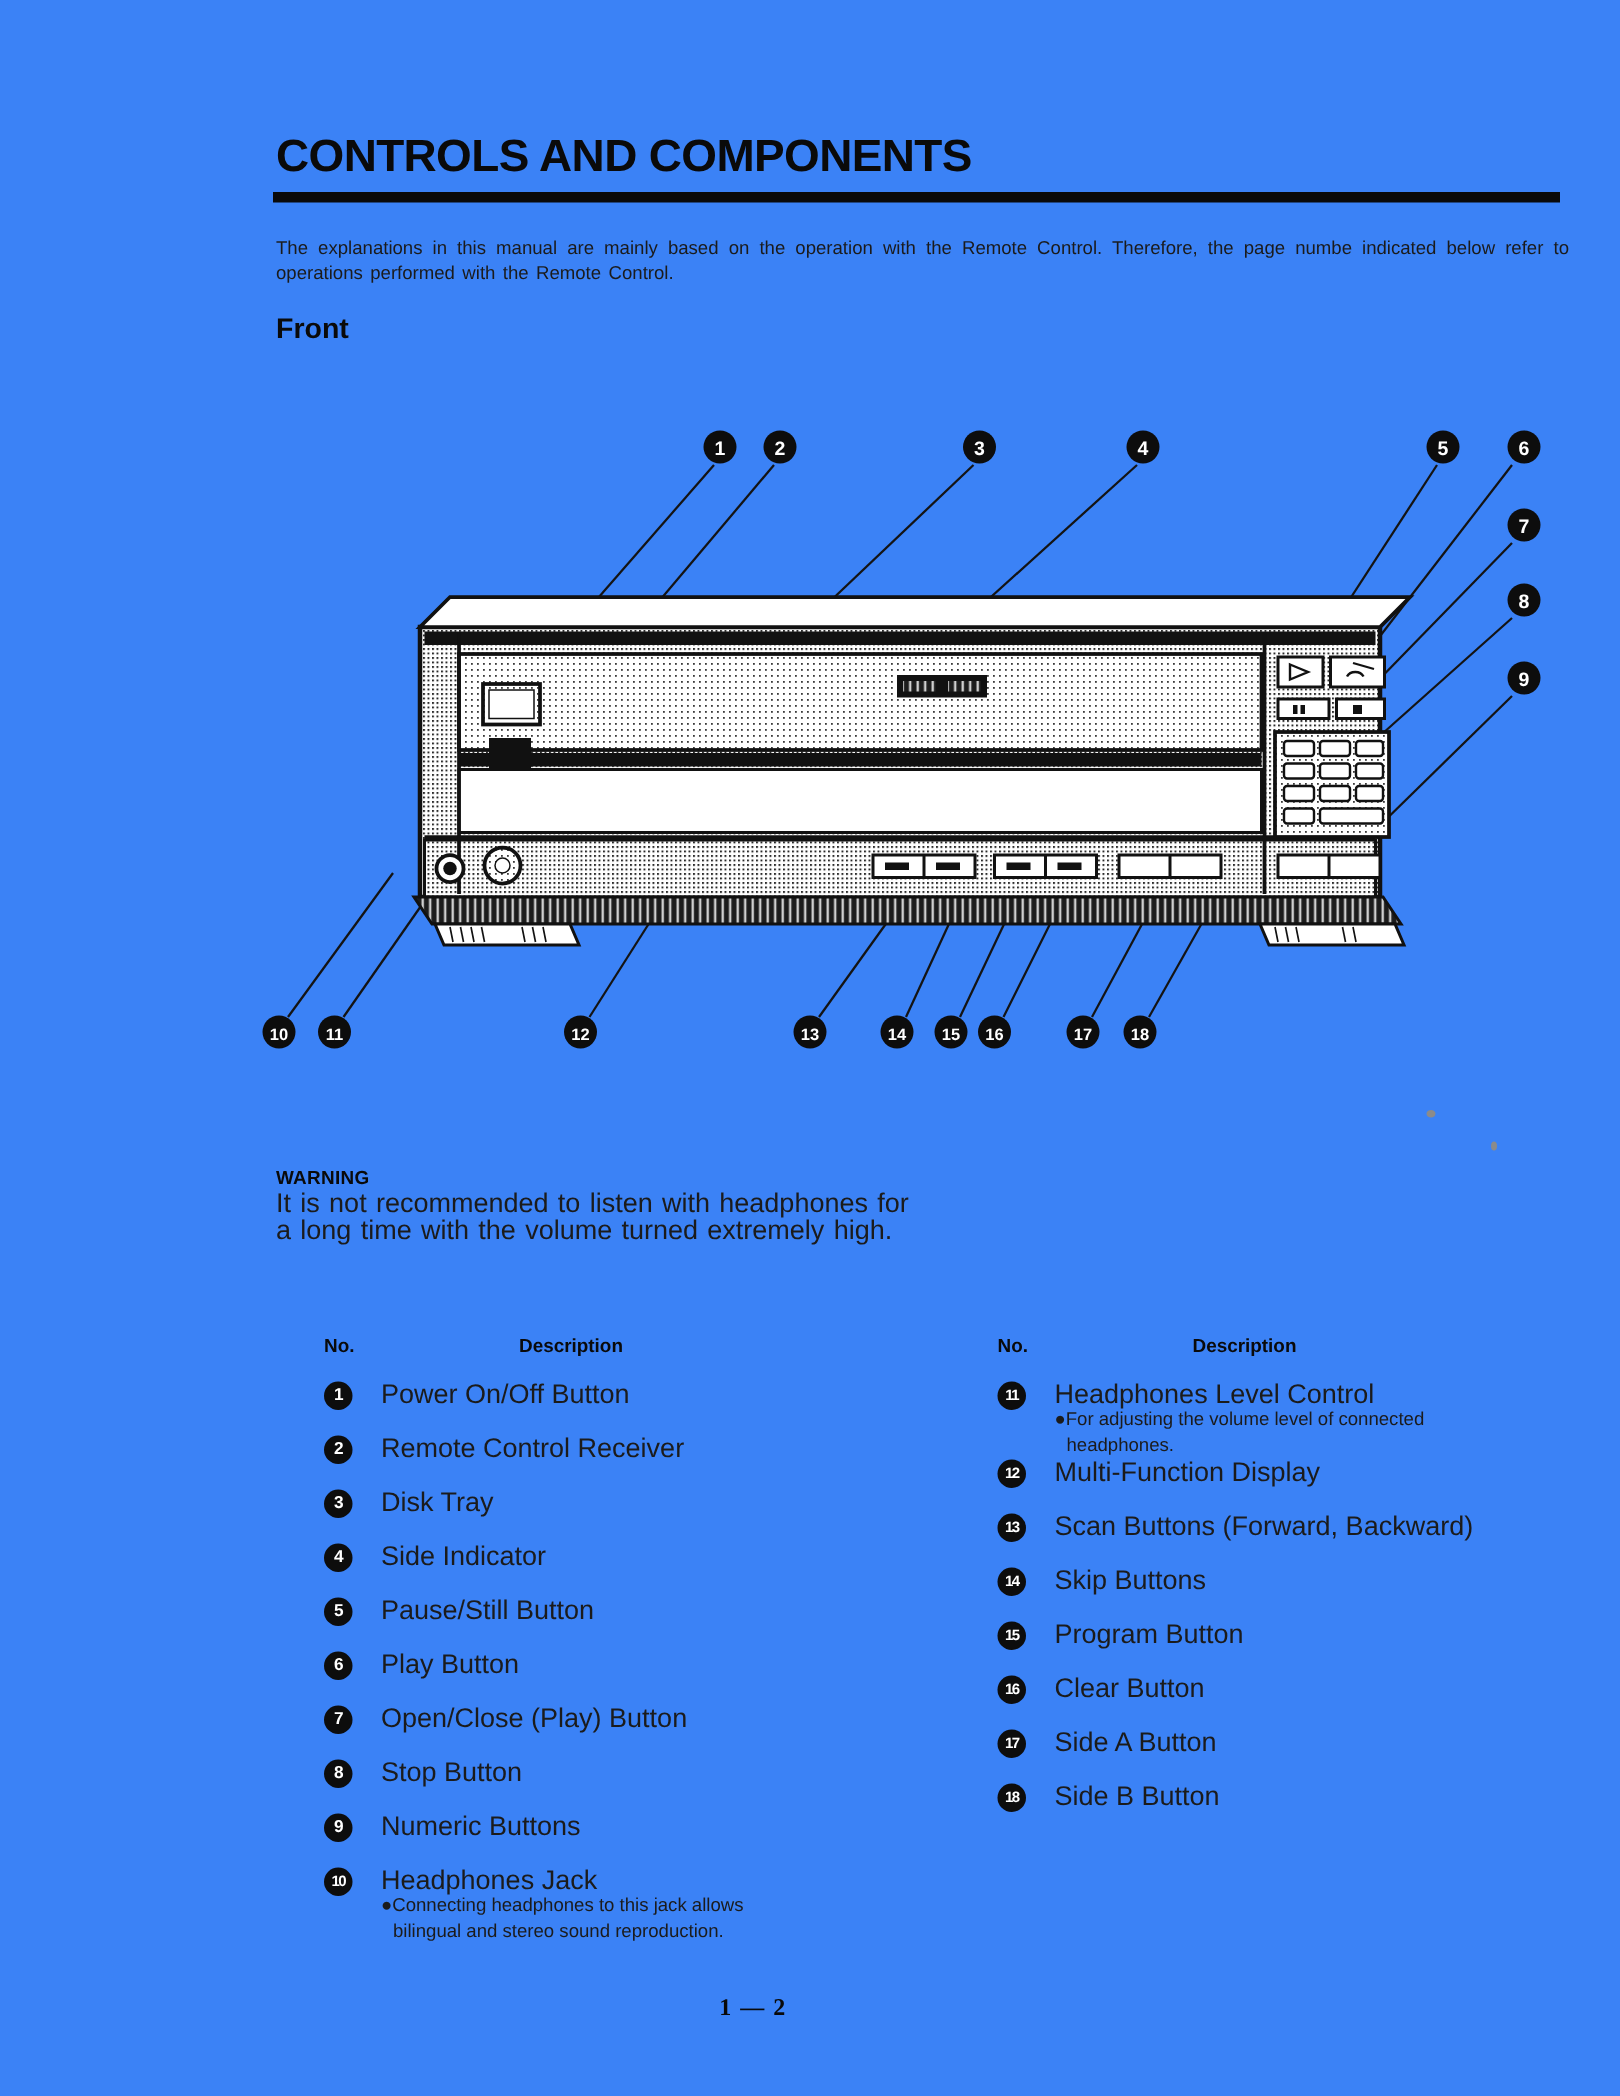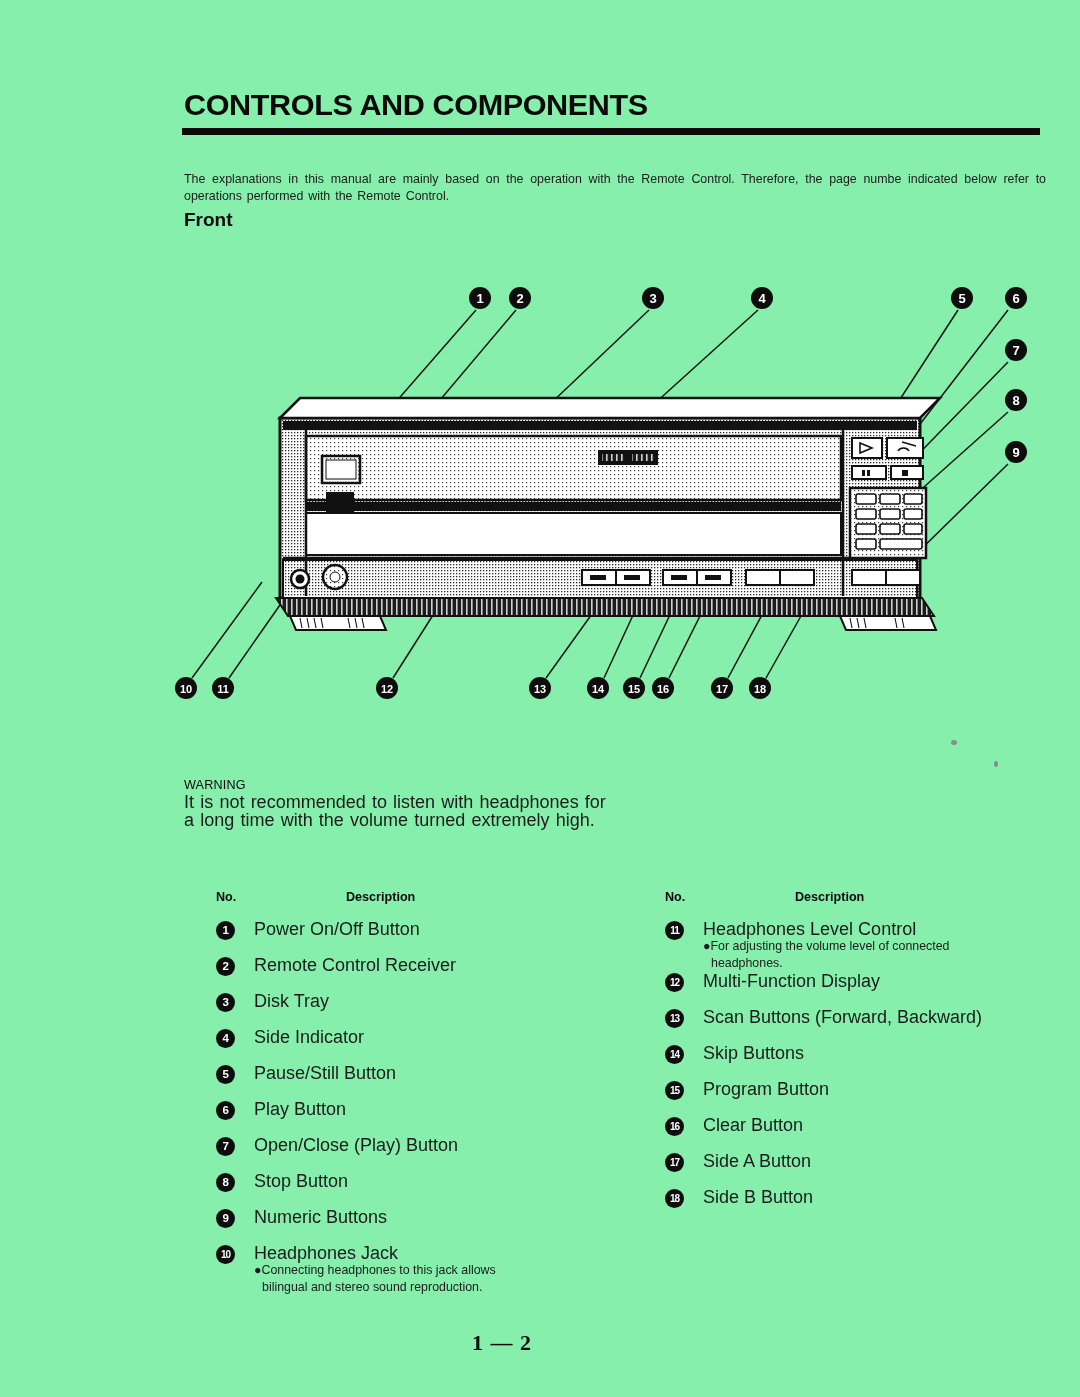--- a/index.html
+++ b/index.html
@@ -14,21 +14,21 @@
     font-family: "Liberation Sans", sans-serif;
     color: #111111;
     overflow: hidden;
   }
 
   .page {
     position: absolute;
     left: 0; top: 0;
     width: 1080px;
     height: 1397px;
-    background: #86efac;
+    background: #3b82f6;
   }
 
   
   .page-title {
     position: absolute;
     left: 184px;
     top: 88px;
     font-size: 30px;
     font-weight: bold;
     letter-spacing: -0.4px;
@@ -49,21 +49,20 @@
   .intro {
     position: absolute;
     left: 184px;
     top: 157px;
     width: 862px;
     font-size: 12.4px;
     line-height: 17px;
     color: #1b1b1b;
     text-align: justify;
     word-spacing: 1.5px;
-    margin-top: 14px;
   }
 
   .section-head {
     position: absolute;
     left: 184px;
     top: 209px;
     font-size: 19px;
     font-weight: bold;
     color: #0a0a0a;
     text-align: right;
@@ -81,21 +80,21 @@
 
   
   .warning-block {
     position: absolute;
     left: 184px;
     top: 778px;
     width: 430px;
   }
   .warning-title {
     font-size: 12.6px;
-    font-weight: normal;
+    font-weight: bold;
     color: #0a0a0a;
     letter-spacing: 0.2px;
   }
   .warning-text {
     font-size: 18px;
     line-height: 17.5px;
     color: #1b1b1b;
     margin-top: 2px;
     word-spacing: 1.2px;
   }
@@ -157,21 +156,21 @@
   }
 
   
   .page-number {
     position: absolute;
     left: 0;
     top: 1330px;
     width: 1004px;
     text-align: center;
     font-family: "Liberation Serif", serif;
-    font-size: 22px;
+    font-size: 16px;
     font-weight: bold;
     color: #0a0a0a;
     letter-spacing: 1px;
   }
 
   
   .speck { position:absolute; background:#8b8b8b; border-radius:50%; }
 </style>
 </head>
 <body>

